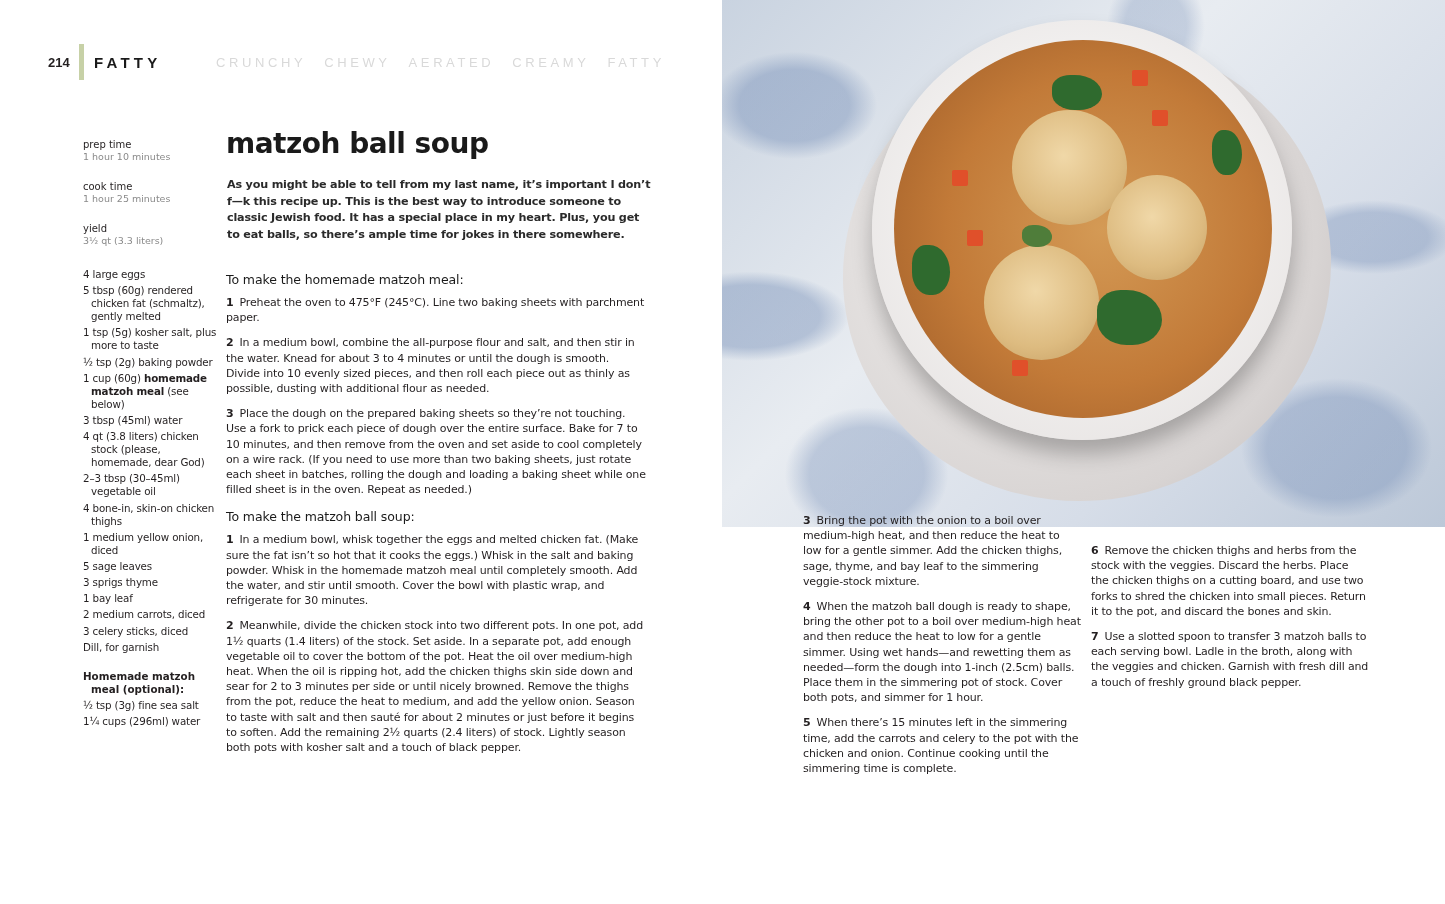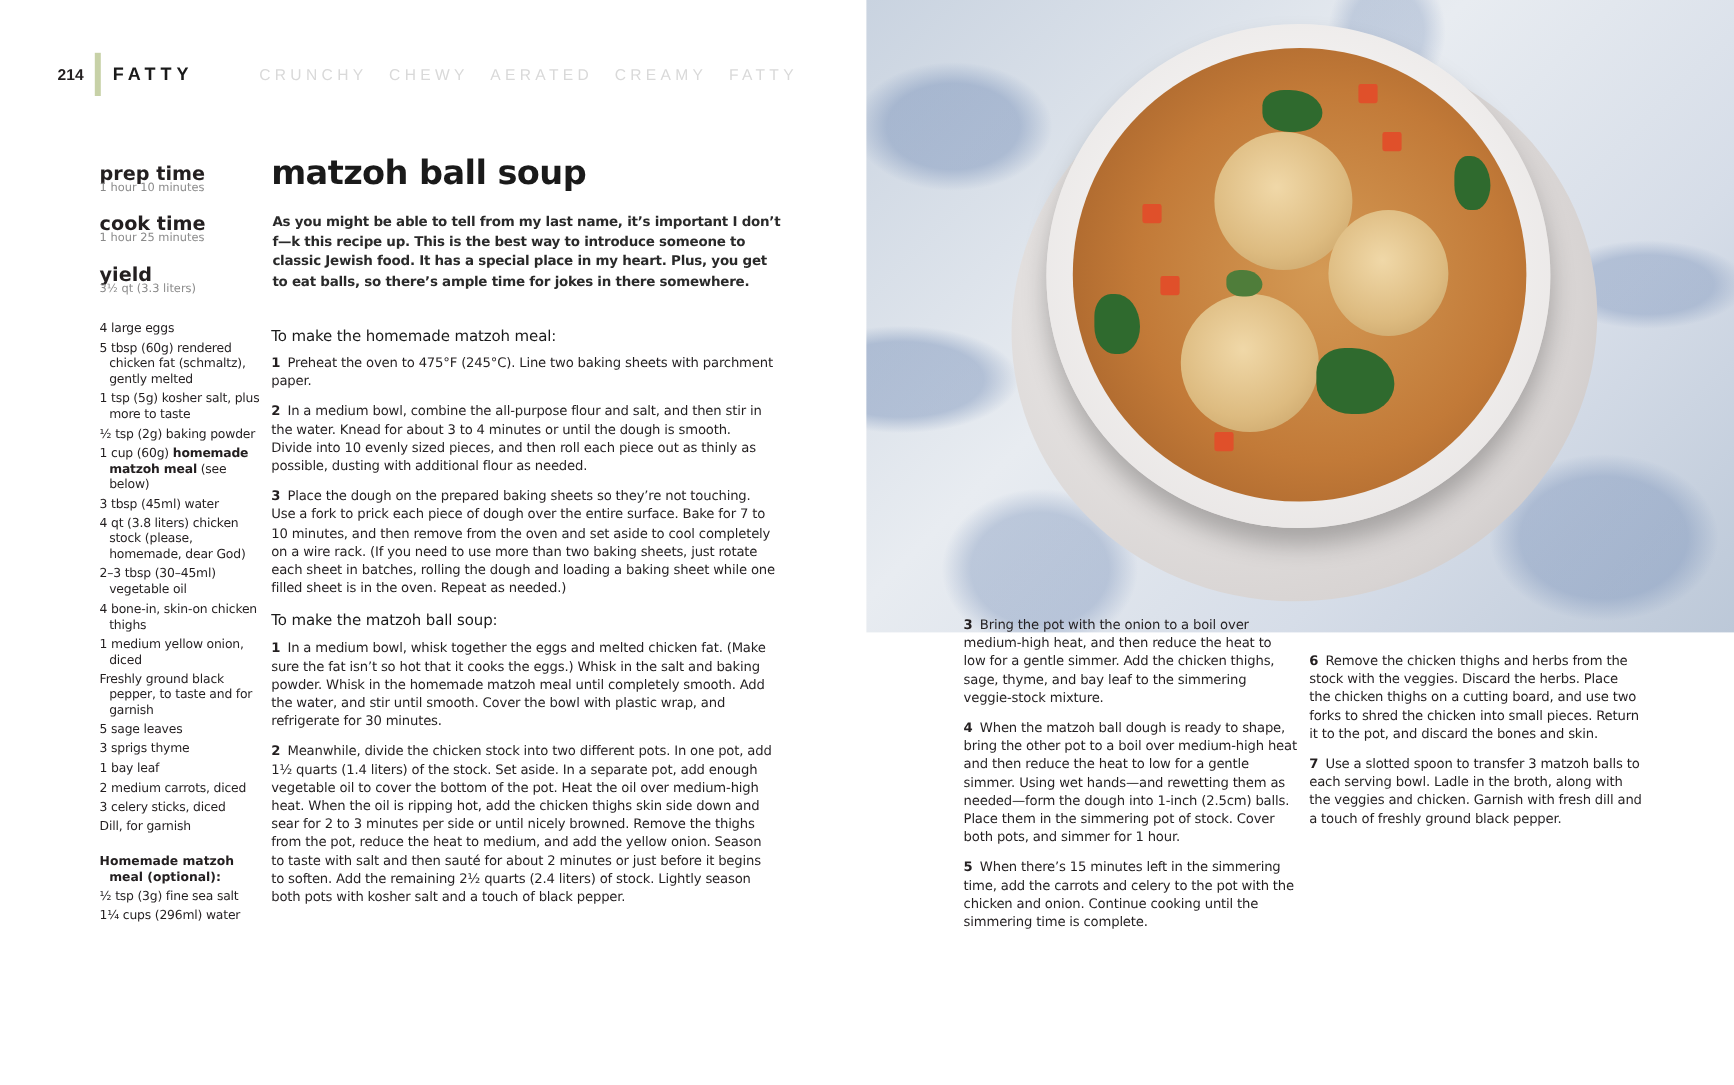--- a/index.html
+++ b/index.html
@@ -7,21 +7,21 @@
   body { position: relative; font-family: "DejaVu Sans", sans-serif; color: #231f20; }
 
   .header { position: absolute; left: 48px; top: 44px; height: 36px; display: flex; align-items: center; }
   .page-num { font-family: "Liberation Sans", sans-serif; font-size: 13px; font-weight: bold; color: #231f20; width: 31px; }
   .accent-bar { width: 5px; height: 36px; background: #c7d1a7; margin-right: 10px; }
   .section-current { font-family: "Liberation Sans", sans-serif; font-size: 15px; font-weight: bold; letter-spacing: 4.2px; color: #1a1a1a; width: 122px; }
   .section-other { font-family: "Liberation Sans", sans-serif; font-size: 13px; letter-spacing: 3.6px; color: #d9d9d9; margin-right: 18px; }
 
   .meta { position: absolute; left: 83px; top: 139px; width: 130px; }
   .meta-block { margin-bottom: 18px; }
-  .meta-label { font-size: 16px; font-weight: bold; color: #231f20; line-height: 12px; }
+  .meta-label { font-size: 10px; font-weight: normal; color: #231f20; line-height: 12px; }
   .meta-value { font-size: 9.5px; color: #8a8a8a; line-height: 12px; }
 
   .ingredients { position: absolute; left: 83px; top: 268px; width: 135px; }
   .ing { font-size: 10.3px; line-height: 13px; color: #231f20; margin-bottom: 3.2px; padding-left: 8px; text-indent: -8px; letter-spacing: -0.15px; }
   .ing b { font-weight: bold; }
   .ing-heading { font-size: 10.3px; font-weight: bold; line-height: 13px; margin-top: 16px; margin-bottom: 3px; padding-left: 8px; text-indent: -8px; }
 
   .title { position: absolute; left: 226px; top: 127px; font-size: 28px; font-weight: bold; letter-spacing: -0.5px; color: #1a1a1a; }
   .intro { position: absolute; left: 227px; top: 177px; width: 425px; font-size: 11.2px; line-height: 16.5px; font-weight: bold; color: #2a2a2a; letter-spacing: -0.2px; }
 
@@ -90,21 +90,20 @@
   <div class="ing">4 large eggs</div>
   <div class="ing">5 tbsp (60g) rendered chicken fat (schmaltz), gently melted</div>
   <div class="ing">1 tsp (5g) kosher salt, plus more to taste</div>
   <div class="ing">½ tsp (2g) baking powder</div>
   <div class="ing"><span>1 cup (60g) </span><b>homemade matzoh meal</b><span> (see below)</span></div>
   <div class="ing">3 tbsp (45ml) water</div>
   <div class="ing">4 qt (3.8 liters) chicken stock (please, homemade, dear God)</div>
   <div class="ing">2–3 tbsp (30–45ml) vegetable oil</div>
   <div class="ing">4 bone-in, skin-on chicken thighs</div>
   <div class="ing">1 medium yellow onion, diced</div>
-  <div class="ing">Freshly ground black pepper, to taste and for garnish</div>
   <div class="ing">5 sage leaves</div>
   <div class="ing">3 sprigs thyme</div>
   <div class="ing">1 bay leaf</div>
   <div class="ing">2 medium carrots, diced</div>
   <div class="ing">3 celery sticks, diced</div>
   <div class="ing">Dill, for garnish</div>
   <div class="ing-heading">Homemade matzoh meal (optional):</div>
   <div class="ing">½ tsp (3g) fine sea salt</div>
   <div class="ing">1¼ cups (296ml) water</div>
 </div>

